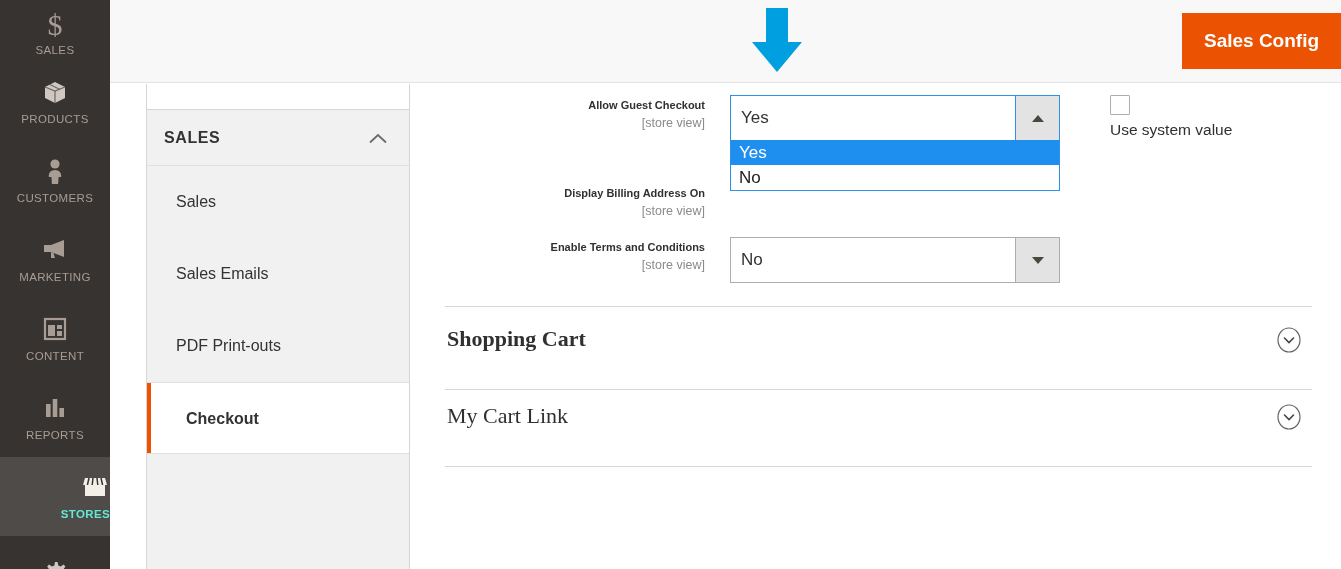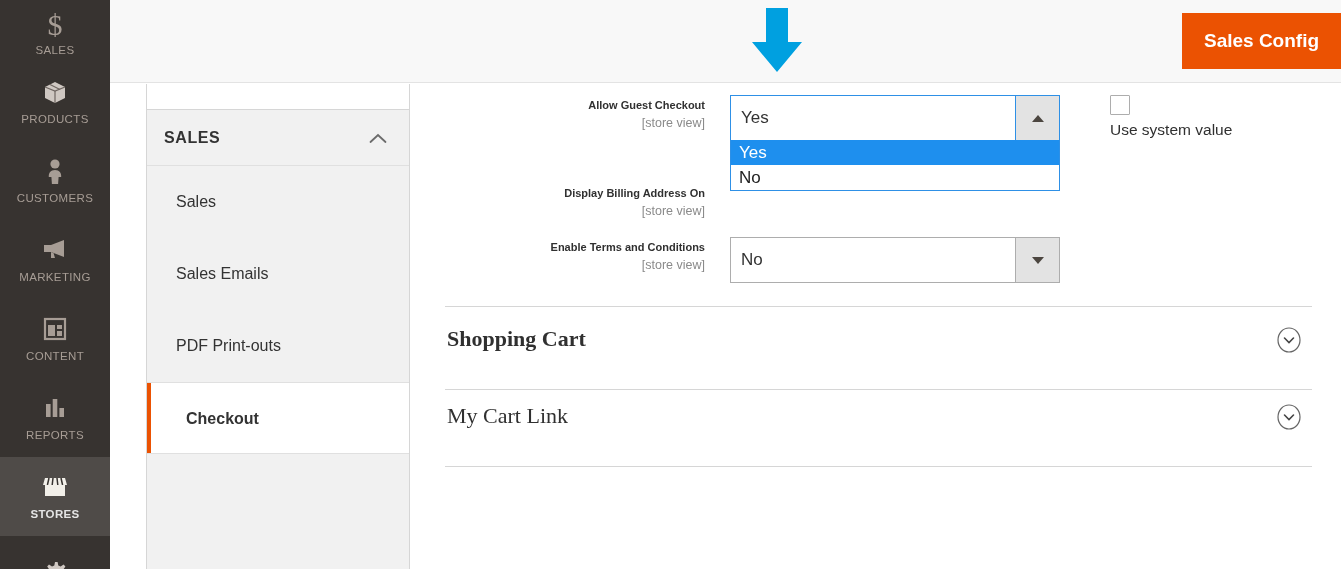--- a/index.html
+++ b/index.html
@@ -33,21 +33,21 @@
     width: 110px;
     height: 79px;
     display: flex;
     flex-direction: column;
     align-items: center;
     justify-content: center;
     color: #a79d95;
     cursor: pointer;
   }
   .gnav-item.first { height: 62px; justify-content: flex-end; padding-bottom: 6px; }
-  .gnav-item.active { background: #4f4b48; color: #e5e5e5; }
+  .gnav-item.active { background: #4f4b48; color: #5eead4; align-items: flex-end; }
   .gnav-icon {
     display: block;
     height: 30px;
     line-height: 30px;
     margin-bottom: 4px;
     text-align: center;
   }
   .gnav-icon svg { display: block; margin: 0 auto; }
   .gnav-label {
     font-size: 11.5px;

